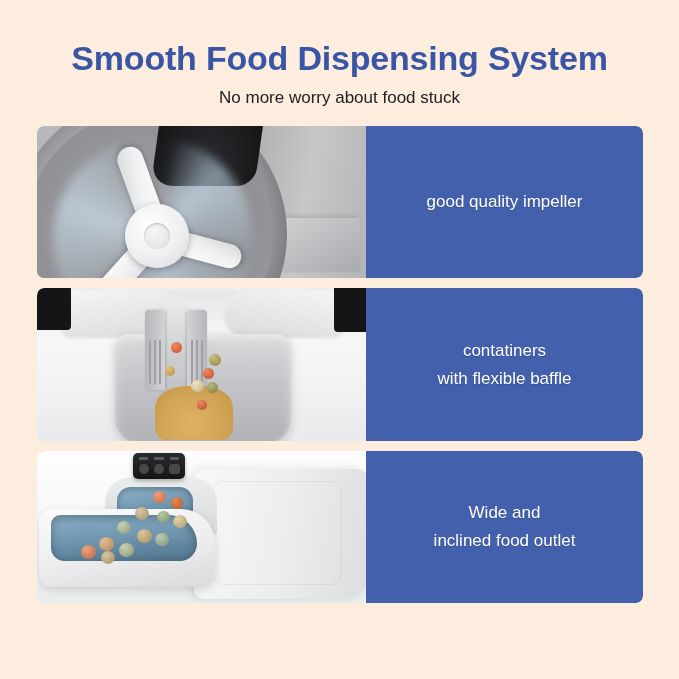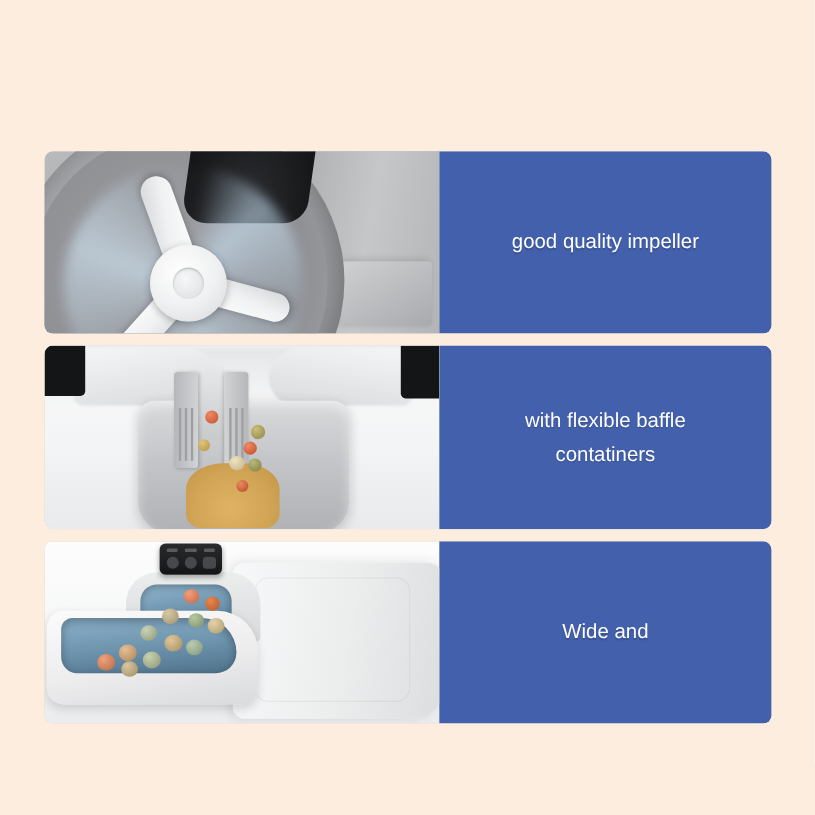--- a/index.html
+++ b/index.html
@@ -369,20 +369,24 @@
     color: #1a1a1a;
     line-height: 20px;
     white-space: nowrap;
   }
 </style>
 </head>
 <body>
 
 <div id="infographic">
 
+  <div class="header">
+    <h1 class="title">Smooth Food Dispensing System</h1>
+    <p class="subtitle">No more worry about food stuck</p>
+  </div>
 
   <div class="rows">
 
     <div class="row r1">
       <div class="row-photo">
         <div class="ph1-bg"></div>
         <div class="ph1-rightwall"></div>
         <div class="ph1-shelf2"></div>
         <div class="ph1-shelf"></div>
         <div class="ph1-bowl">
@@ -426,22 +430,22 @@
         <div class="kibble" style="left:134px;top:54px;width:11px;height:11px;background:radial-gradient(circle at 35% 30%,#ef8a62,#c4502f)"></div>
         <div class="kibble" style="left:128px;top:78px;width:10px;height:10px;background:radial-gradient(circle at 35% 30%,#e2c27a,#b59443)"></div>
         <div class="kibble" style="left:172px;top:66px;width:12px;height:12px;background:radial-gradient(circle at 35% 30%,#cbbf7a,#8e8347)"></div>
         <div class="kibble" style="left:166px;top:80px;width:11px;height:11px;background:radial-gradient(circle at 35% 30%,#ef8a62,#bf4a2c)"></div>
         <div class="kibble" style="left:154px;top:92px;width:13px;height:12px;background:radial-gradient(circle at 35% 30%,#efe3c0,#c3b187)"></div>
         <div class="kibble" style="left:170px;top:94px;width:11px;height:11px;background:radial-gradient(circle at 35% 30%,#b7b67e,#80803f)"></div>
         <div class="kibble" style="left:160px;top:112px;width:10px;height:10px;background:radial-gradient(circle at 35% 30%,#e98a5f,#b8462a)"></div>
       </div>
       <div class="row-text">
         <div class="caption-lines">
+          <div>contatiners</div>
           <div>with flexible baffle</div>
-          <div>contatiners</div>
         </div>
       </div>
     </div>
 
     <div class="row r3">
       <div class="row-photo">
         <div class="ph3-bg"></div>
         <div class="ph3-body">
           <div class="ph3-body-panel"></div>
         </div>
@@ -467,20 +471,21 @@
         <div class="kibble" style="left:100px;top:78px;width:15px;height:14px;background:radial-gradient(circle at 35% 30%,#ddc69a,#a48d5f)"></div>
         <div class="kibble" style="left:118px;top:82px;width:14px;height:13px;background:radial-gradient(circle at 35% 30%,#b9ccb2,#82967c)"></div>
         <div class="kibble" style="left:62px;top:86px;width:15px;height:14px;background:radial-gradient(circle at 35% 30%,#e5bd94,#ad8558)"></div>
         <div class="kibble" style="left:82px;top:92px;width:15px;height:14px;background:radial-gradient(circle at 35% 30%,#c8d1b0,#8b9675)"></div>
         <div class="kibble" style="left:44px;top:94px;width:15px;height:14px;background:radial-gradient(circle at 35% 30%,#eda37a,#b66746)"></div>
         <div class="kibble" style="left:64px;top:100px;width:14px;height:13px;background:radial-gradient(circle at 35% 30%,#d9c69e,#9f8c65)"></div>
       </div>
       <div class="row-text">
         <div class="caption-lines">
           <div>Wide and</div>
+          <div>inclined food outlet</div>
         </div>
       </div>
     </div>
 
   </div>
 
 
 </div>
 
 </body></html>

